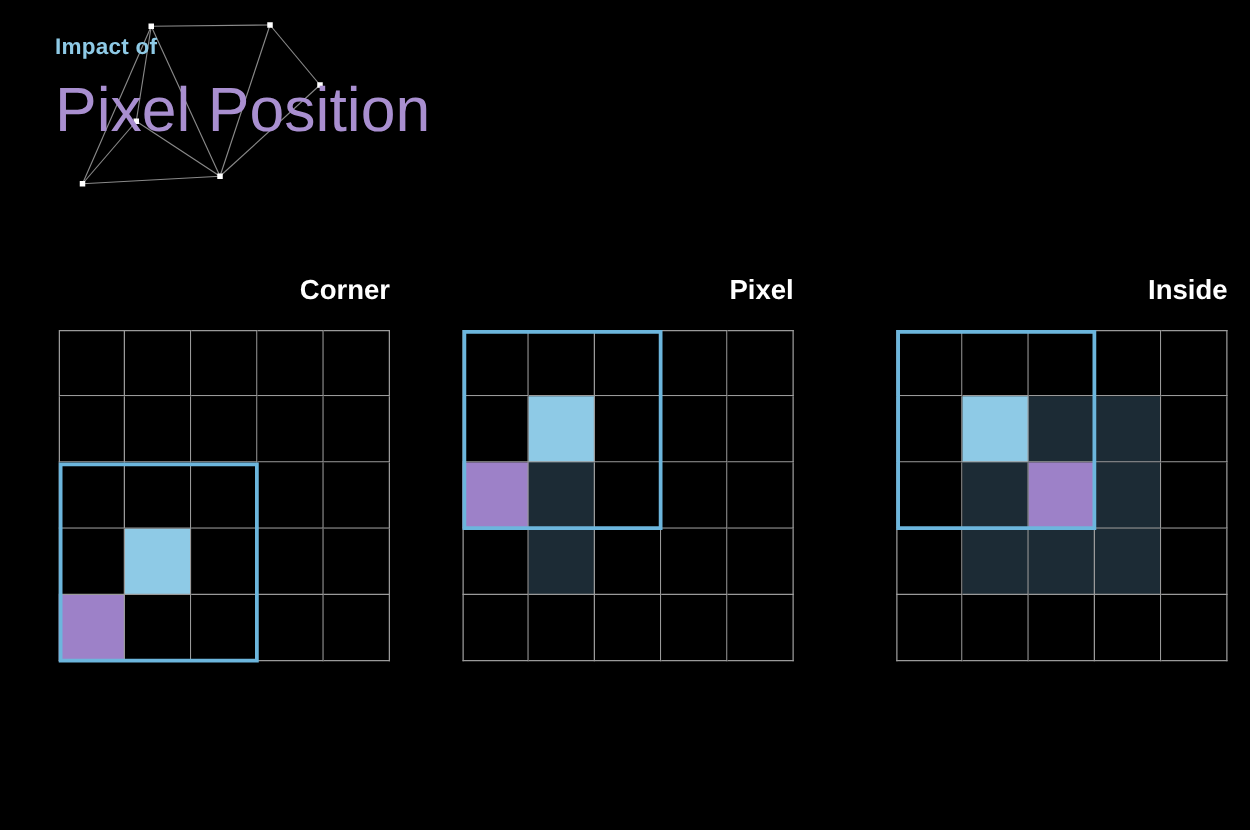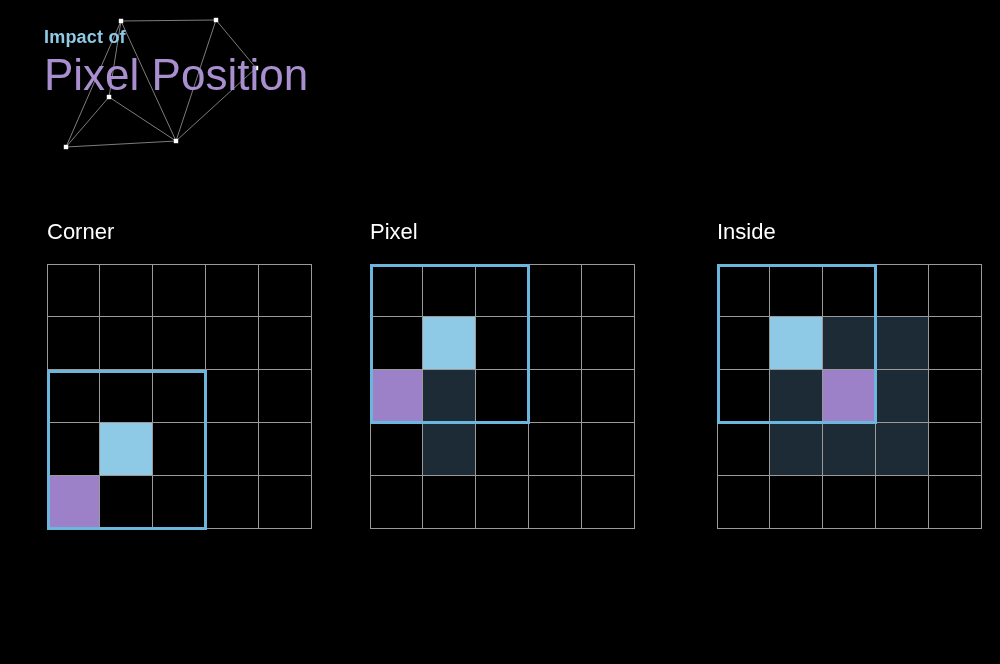--- a/index.html
+++ b/index.html
@@ -25,25 +25,25 @@
   }
   #title-eyebrow {
     font-size: 18px;
     font-weight: bold;
     color: #8ecae6;
     letter-spacing: 0.2px;
     line-height: 1.1;
     white-space: nowrap;
   }
   #title-main {
-    font-size: 44px;
+    font-size: 50px;
     font-weight: normal;
     color: #a98fd0;
     line-height: 1.12;
-    margin-top: 2px;
+    margin-top: 12px;
     white-space: nowrap;
   }
 
   
   #network-graph {
     position: absolute;
     left: 0;
     top: 0;
     width: 300px;
     height: 170px;
@@ -60,22 +60,22 @@
     height: 320px;
     z-index: 1;
   }
   .panel {
     position: absolute;
     top: 0;
   }
   .panel-title {
     color: #ffffff;
     font-size: 22px;
-    font-weight: normal;
-    text-align: left;
+    font-weight: bold;
+    text-align: right;
     width: 265px;
     height: 32px;
     line-height: 32px;
     white-space: nowrap;
   }
   .grid {
     position: relative;
     width: 265px;
     height: 265px;
     margin-top: 16px;

